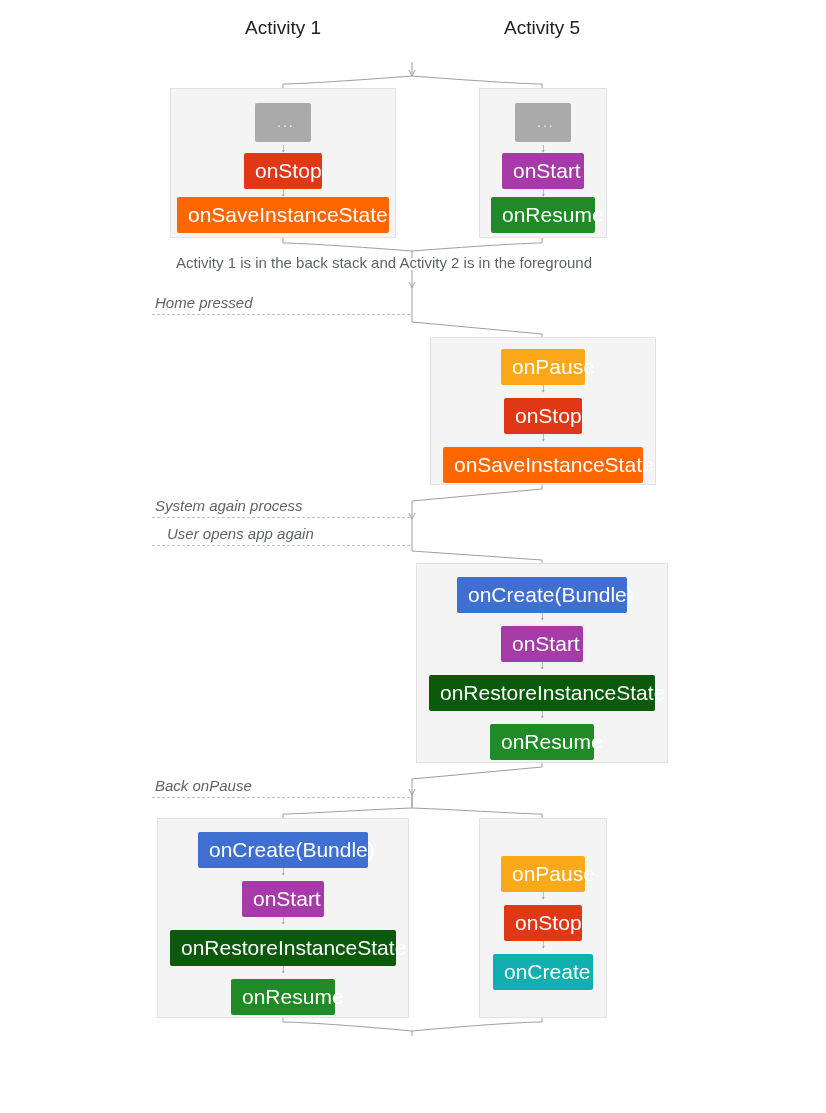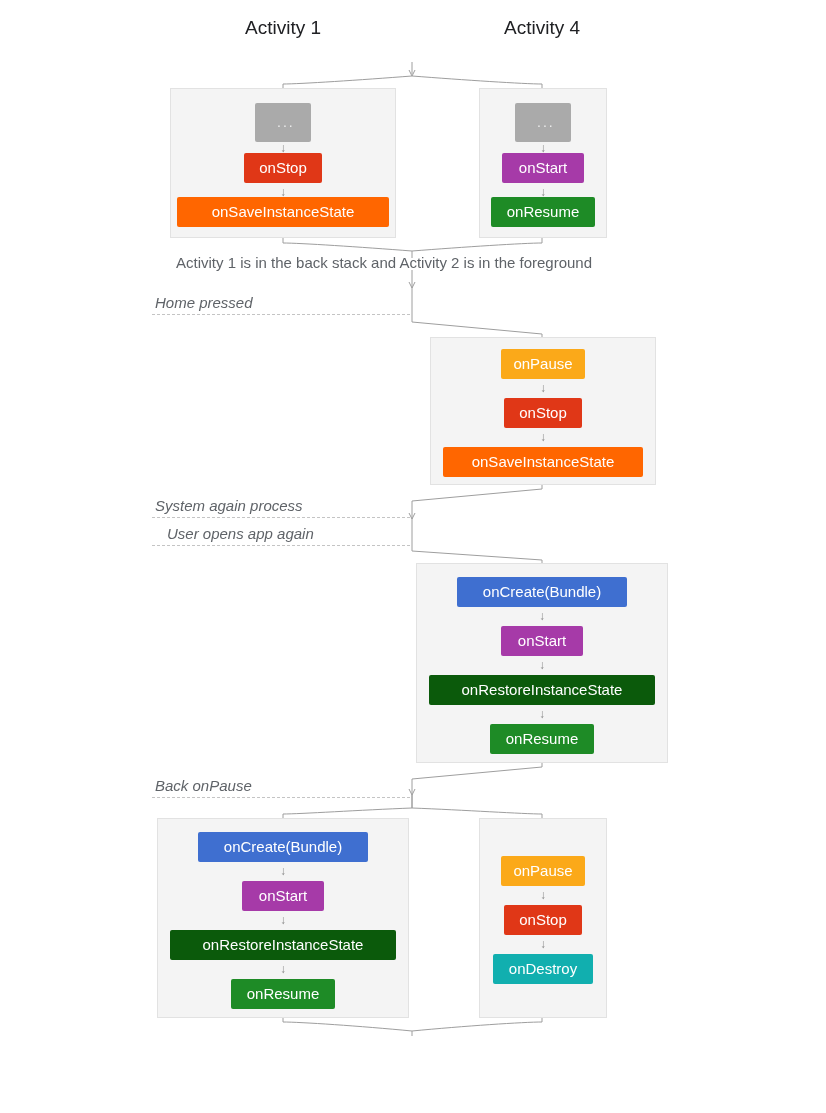--- a/index.html
+++ b/index.html
@@ -47,21 +47,21 @@
     border: 1px solid #e2e2e2;
     box-sizing: border-box;
   }
 
   
   .cb {
     position: absolute;
     left: 50%;
     transform: translateX(-50%);
     color: #ffffff;
-    font-size: 15px;
+    font-size: 21px;
     line-height: 1;
     padding: 7px 11px 8px 11px;
     border-radius: 2px;
     white-space: nowrap;
     text-align: center;
     box-sizing: border-box;
   }
   .cb.ellipsis {
     color: #ededed;
     letter-spacing: 2px;
@@ -137,21 +137,21 @@
       <path d="M412,795 L412,808 C 360,810 300,814 283,814 L283,818"></path>
       <path d="M412,795 L412,808 C 464,810 524,814 542,814 L542,818"></path>
 
       <path d="M283,1018 L283,1022 C 300,1022 360,1026 412,1031"></path>
       <path d="M542,1018 L542,1022 C 524,1022 464,1026 412,1031"></path>
       <path d="M412,1031 L412,1036"></path>
     </g>
   </svg>
 
   <div class="col-title" style="left:283px; top:17px;">Activity 1</div>
-  <div class="col-title" style="left:542px; top:17px;">Activity 4</div>
+  <div class="col-title" style="left:542px; top:17px;">Activity 5</div>
 
   <div class="panel" style="left:170px; top:88px; width:226px; height:150px;">
     <div class="cb ellipsis" style="top:14px; width:56px; background:#aaaaaa;">...</div>
     <div class="step-arrow" style="top:53px;">↓</div>
     <div class="cb" style="top:64px; width:78px; background:#e03717;">onStop</div>
     <div class="step-arrow" style="top:97px;">↓</div>
     <div class="cb" style="top:108px; width:212px; background:#ff6600;">onSaveInstanceState</div>
   </div>
 
   <div class="panel" style="left:479px; top:88px; width:128px; height:150px;">
@@ -202,16 +202,16 @@
     <div class="cb" style="top:111px; width:226px; background:#0b5a0b;">onRestoreInstanceState</div>
     <div class="step-arrow" style="top:144px;">↓</div>
     <div class="cb" style="top:160px; width:104px; background:#1e8b26;">onResume</div>
   </div>
 
   <div class="panel" style="left:479px; top:818px; width:128px; height:200px;">
     <div class="cb" style="top:37px; width:84px; background:#fba919;">onPause</div>
     <div class="step-arrow" style="top:70px;">↓</div>
     <div class="cb" style="top:86px; width:78px; background:#e03717;">onStop</div>
     <div class="step-arrow" style="top:119px;">↓</div>
-    <div class="cb" style="top:135px; width:100px; background:#11afaf;">onDestroy</div>
+    <div class="cb" style="top:135px; width:100px; background:#11afaf;">onCreate</div>
   </div>
 
 </div>
 
 </body></html>

